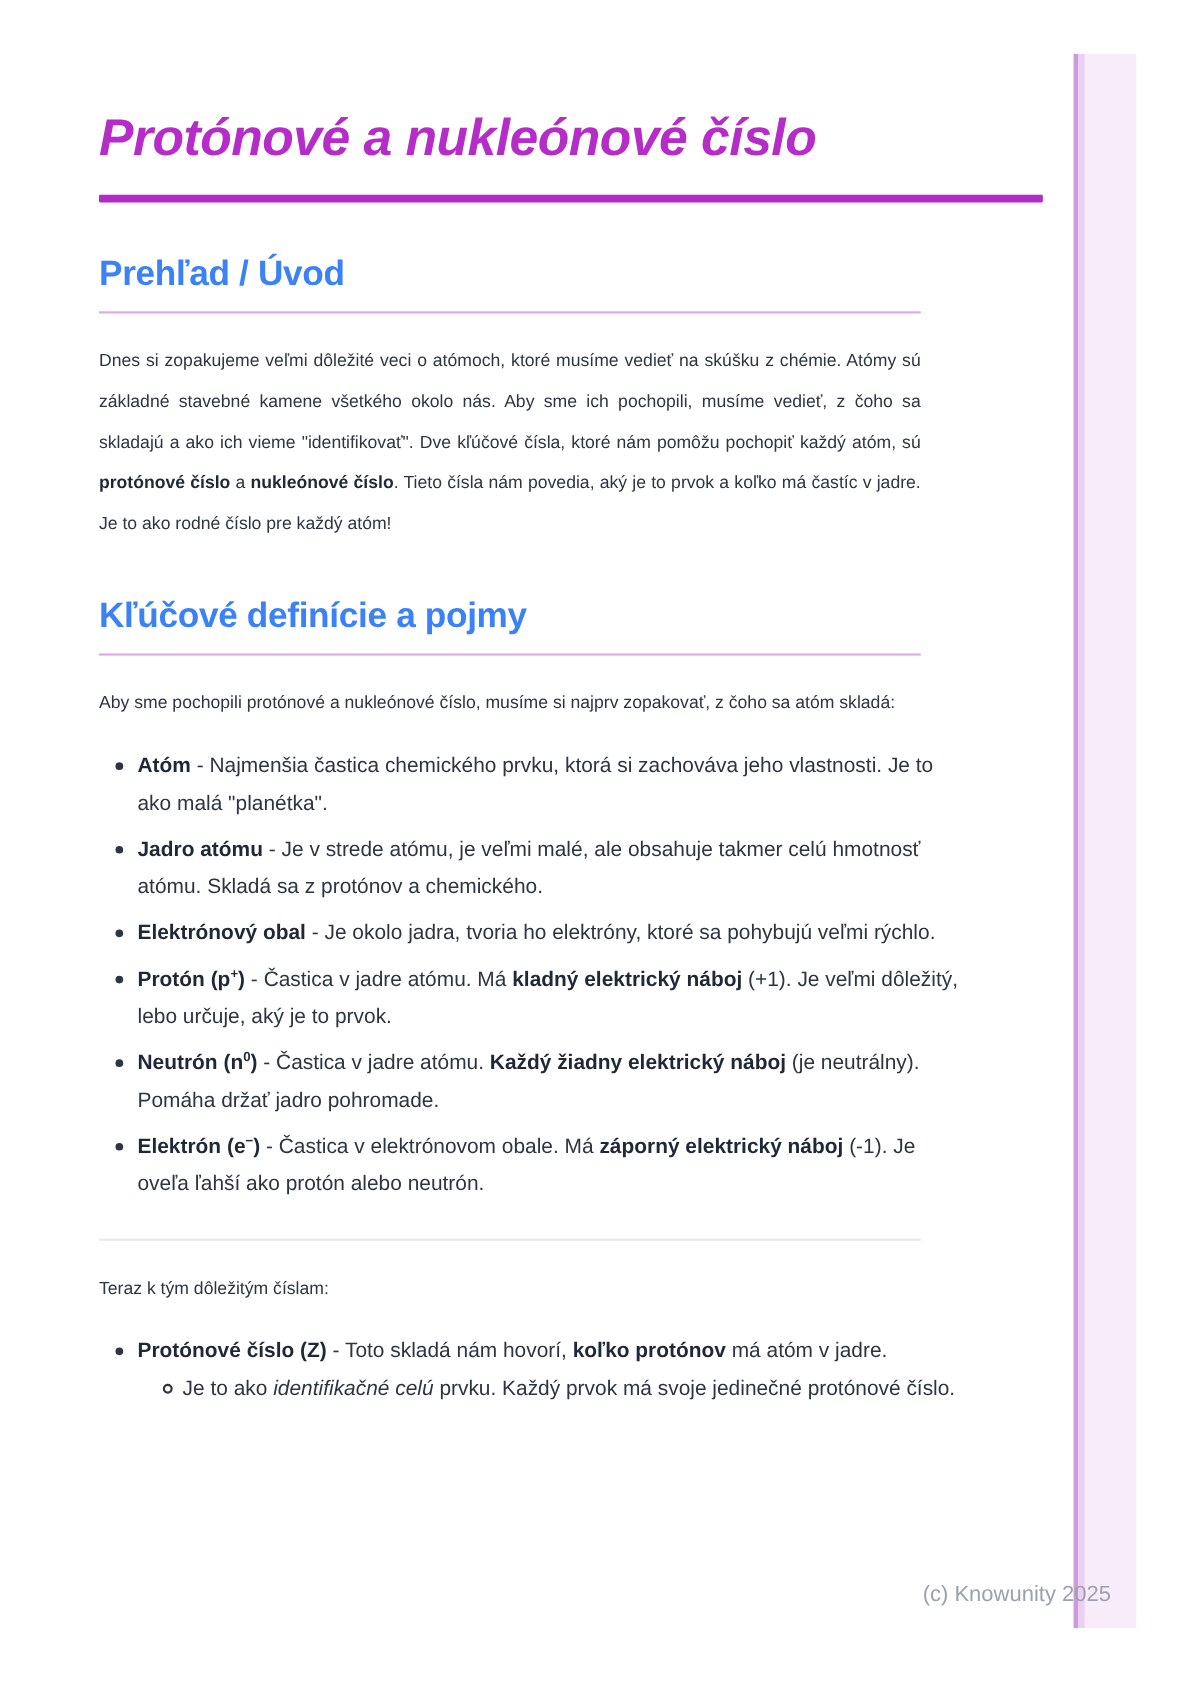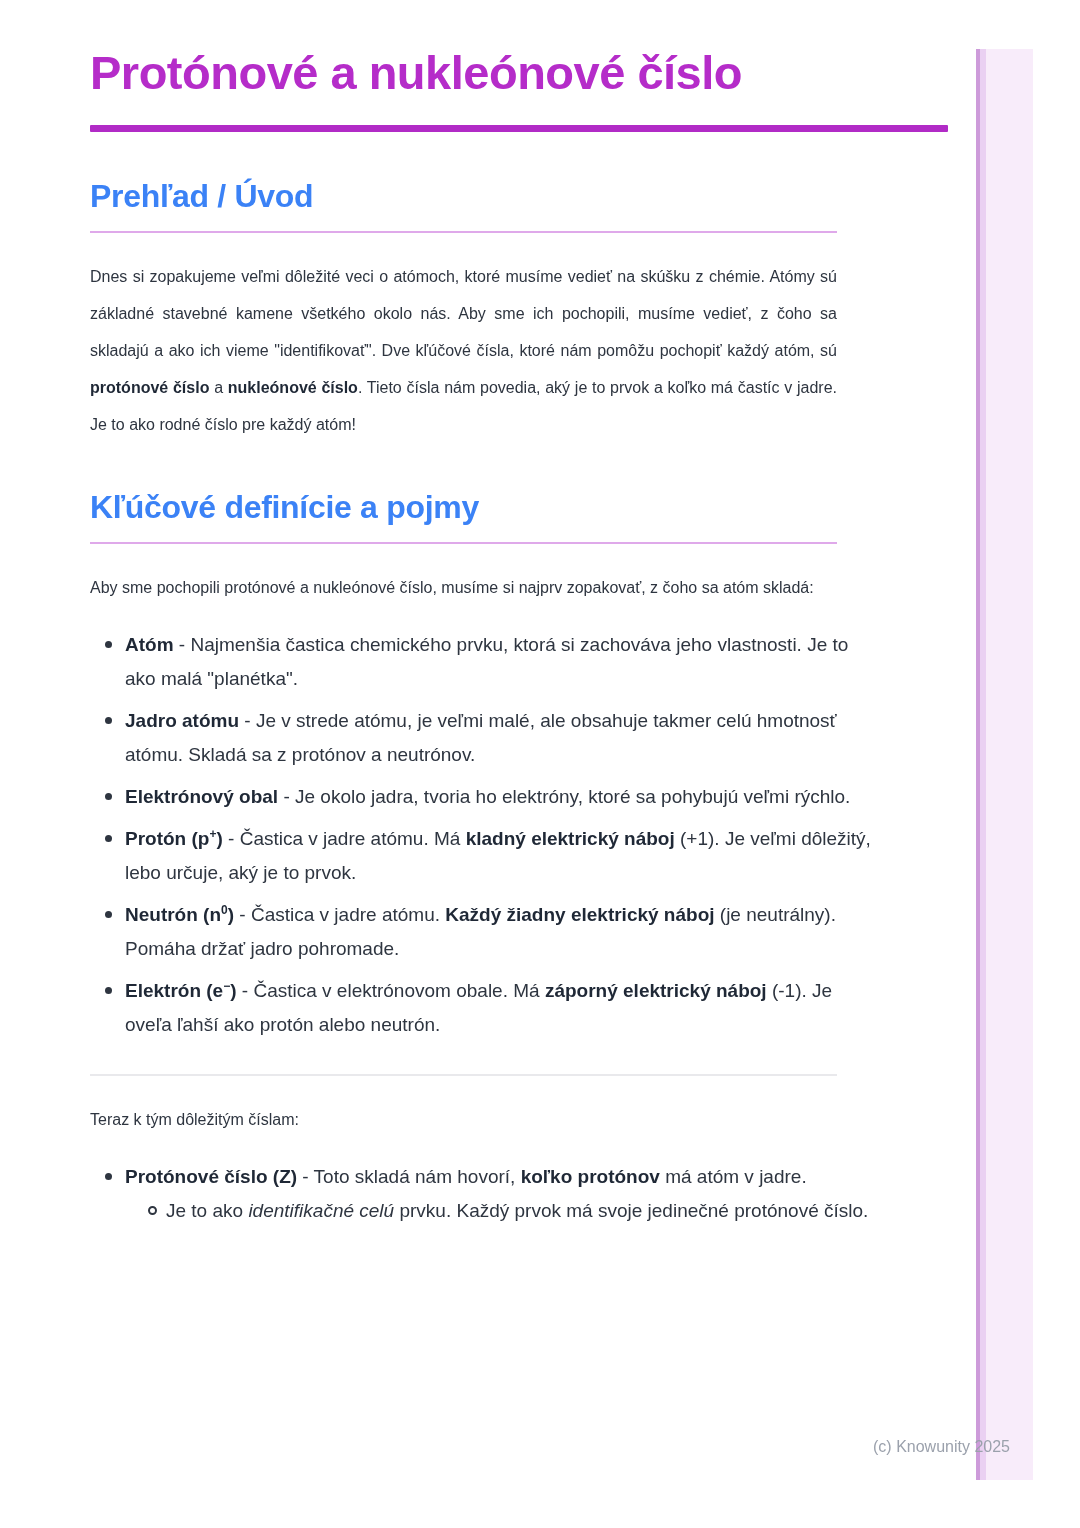--- a/index.html
+++ b/index.html
@@ -15,25 +15,26 @@
     position:absolute; left:976px; top:49px;
     width:57px; height:1431px;
     background:#f8ecfa;
     border-left:4px solid #cd9bda;
     box-shadow: inset 6px 0 0 #ead0f2;
     box-sizing:border-box;
     z-index:1;
   }
   .content { position:absolute; left:90px; top:0; width:858px; z-index:2; }
   h1.page-title {
-    margin:44px 0 0 0;
+    margin:96px 0 0 0;
     font-size:47px; line-height:57px;
     font-weight:bold;
     color:#b52cc9;
     letter-spacing:-0.5px;
+    font-style:italic;
   }
   .title-rule { width:858px; height:7px; background:#b12bc6; margin-top:24px; border-radius:1px; }
   h2.section-heading {
     margin:44px 0 0 0;
     font-size:32px; line-height:40px;
     font-weight:bold;
     color:#3b82f6;
     letter-spacing:-0.3px;
   }
   .section-rule { width:747px; height:2px; background:#dfa9ea; margin-top:15px; }
@@ -61,42 +62,42 @@
     border:2px solid #2e3540; background:transparent;
     box-sizing:border-box;
   }
   .divider { width:747px; height:2px; background:#e9e9ec; margin:32px 0 12px 0; }
   .b { font-weight:bold; color:#1f2836; }
   .i { font-style:italic; }
   sup { font-size:12px; line-height:0; }
   .watermark {
     position:absolute; top:1438px; left:0; width:1010px;
     text-align:right;
-    font-size:16px; color:#9ba1ac;
+    font-size:20px; color:#9ba1ac;
     z-index:3;
   }
 </style>
 </head>
 <body>
 
 <div class="sidebar-accent"></div>
 
 <div class="content">
   <h1 class="page-title">Protónové a nukleónové číslo</h1>
   <div class="title-rule"></div>
   <div id="blocks">
       <h2 class="section-heading">Prehľad / Úvod</h2>
       <div class="section-rule"></div>
       <p class="paragraph"><span>Dnes si zopakujeme veľmi dôležité veci o atómoch, ktoré musíme vedieť na skúšku z chémie. Atómy sú základné stavebné kamene všetkého okolo nás. Aby sme ich pochopili, musíme vedieť, z čoho sa skladajú a ako ich vieme "identifikovať". Dve kľúčové čísla, ktoré nám pomôžu pochopiť každý atóm, sú </span><span class="b">protónové číslo</span><span> a </span><span class="b">nukleónové číslo</span><span>. Tieto čísla nám povedia, aký je to prvok a koľko má častíc v jadre. Je to ako rodné číslo pre každý atóm!</span></p>
       <h2 class="section-heading">Kľúčové definície a pojmy</h2>
       <div class="section-rule"></div>
       <p class="paragraph"><span>Aby sme pochopili protónové a nukleónové číslo, musíme si najprv zopakovať, z čoho sa atóm skladá:</span></p>
       <ul class="bullet-list">
         <li class="bullet-item"><span class="b">Atóm</span><span> - Najmenšia častica chemického prvku, ktorá si zachováva jeho vlastnosti. Je to ako malá "planétka".</span></li>
-        <li class="bullet-item"><span class="b">Jadro atómu</span><span> - Je v strede atómu, je veľmi malé, ale obsahuje takmer celú hmotnosť atómu. Skladá sa z protónov a neutrónov.</span></li>
+        <li class="bullet-item"><span class="b">Jadro atómu</span><span> - Je v strede atómu, je veľmi malé, ale obsahuje takmer celú hmotnosť atómu. Skladá sa z protónov a chemického.</span></li>
         <li class="bullet-item"><span class="b">Elektrónový obal</span><span> - Je okolo jadra, tvoria ho elektróny, ktoré sa pohybujú veľmi rýchlo.</span></li>
         <li class="bullet-item"><span class="b">Protón (p</span><sup class="b">+</sup><span class="b">)</span><span> - Častica v jadre atómu. Má </span><span class="b">kladný elektrický náboj</span><span> (+1). Je veľmi dôležitý, lebo určuje, aký je to prvok.</span></li>
         <li class="bullet-item"><span class="b">Neutrón (n</span><sup class="b">0</sup><span class="b">)</span><span> - Častica v jadre atómu. </span><span class="b">Každý žiadny elektrický náboj</span><span> (je neutrálny). Pomáha držať jadro pohromade.</span></li>
         <li class="bullet-item"><span class="b">Elektrón (e</span><sup class="b">−</sup><span class="b">)</span><span> - Častica v elektrónovom obale. Má </span><span class="b">záporný elektrický náboj</span><span> (-1). Je oveľa ľahší ako protón alebo neutrón.</span></li>
       </ul>
       <div class="divider"></div>
       <p class="paragraph"><span>Teraz k tým dôležitým číslam:</span></p>
       <ul class="bullet-list">
         <li class="bullet-item"><span class="b">Protónové číslo (Z)</span><span> - Toto skladá nám hovorí, </span><span class="b">koľko protónov</span><span> má atóm v jadre.</span><ul class="sub-list">
             <li class="sub-item"><span>Je to ako </span><span class="i">identifikačné celú</span><span> prvku. Každý prvok má svoje jedinečné protónové číslo.</span></li>

